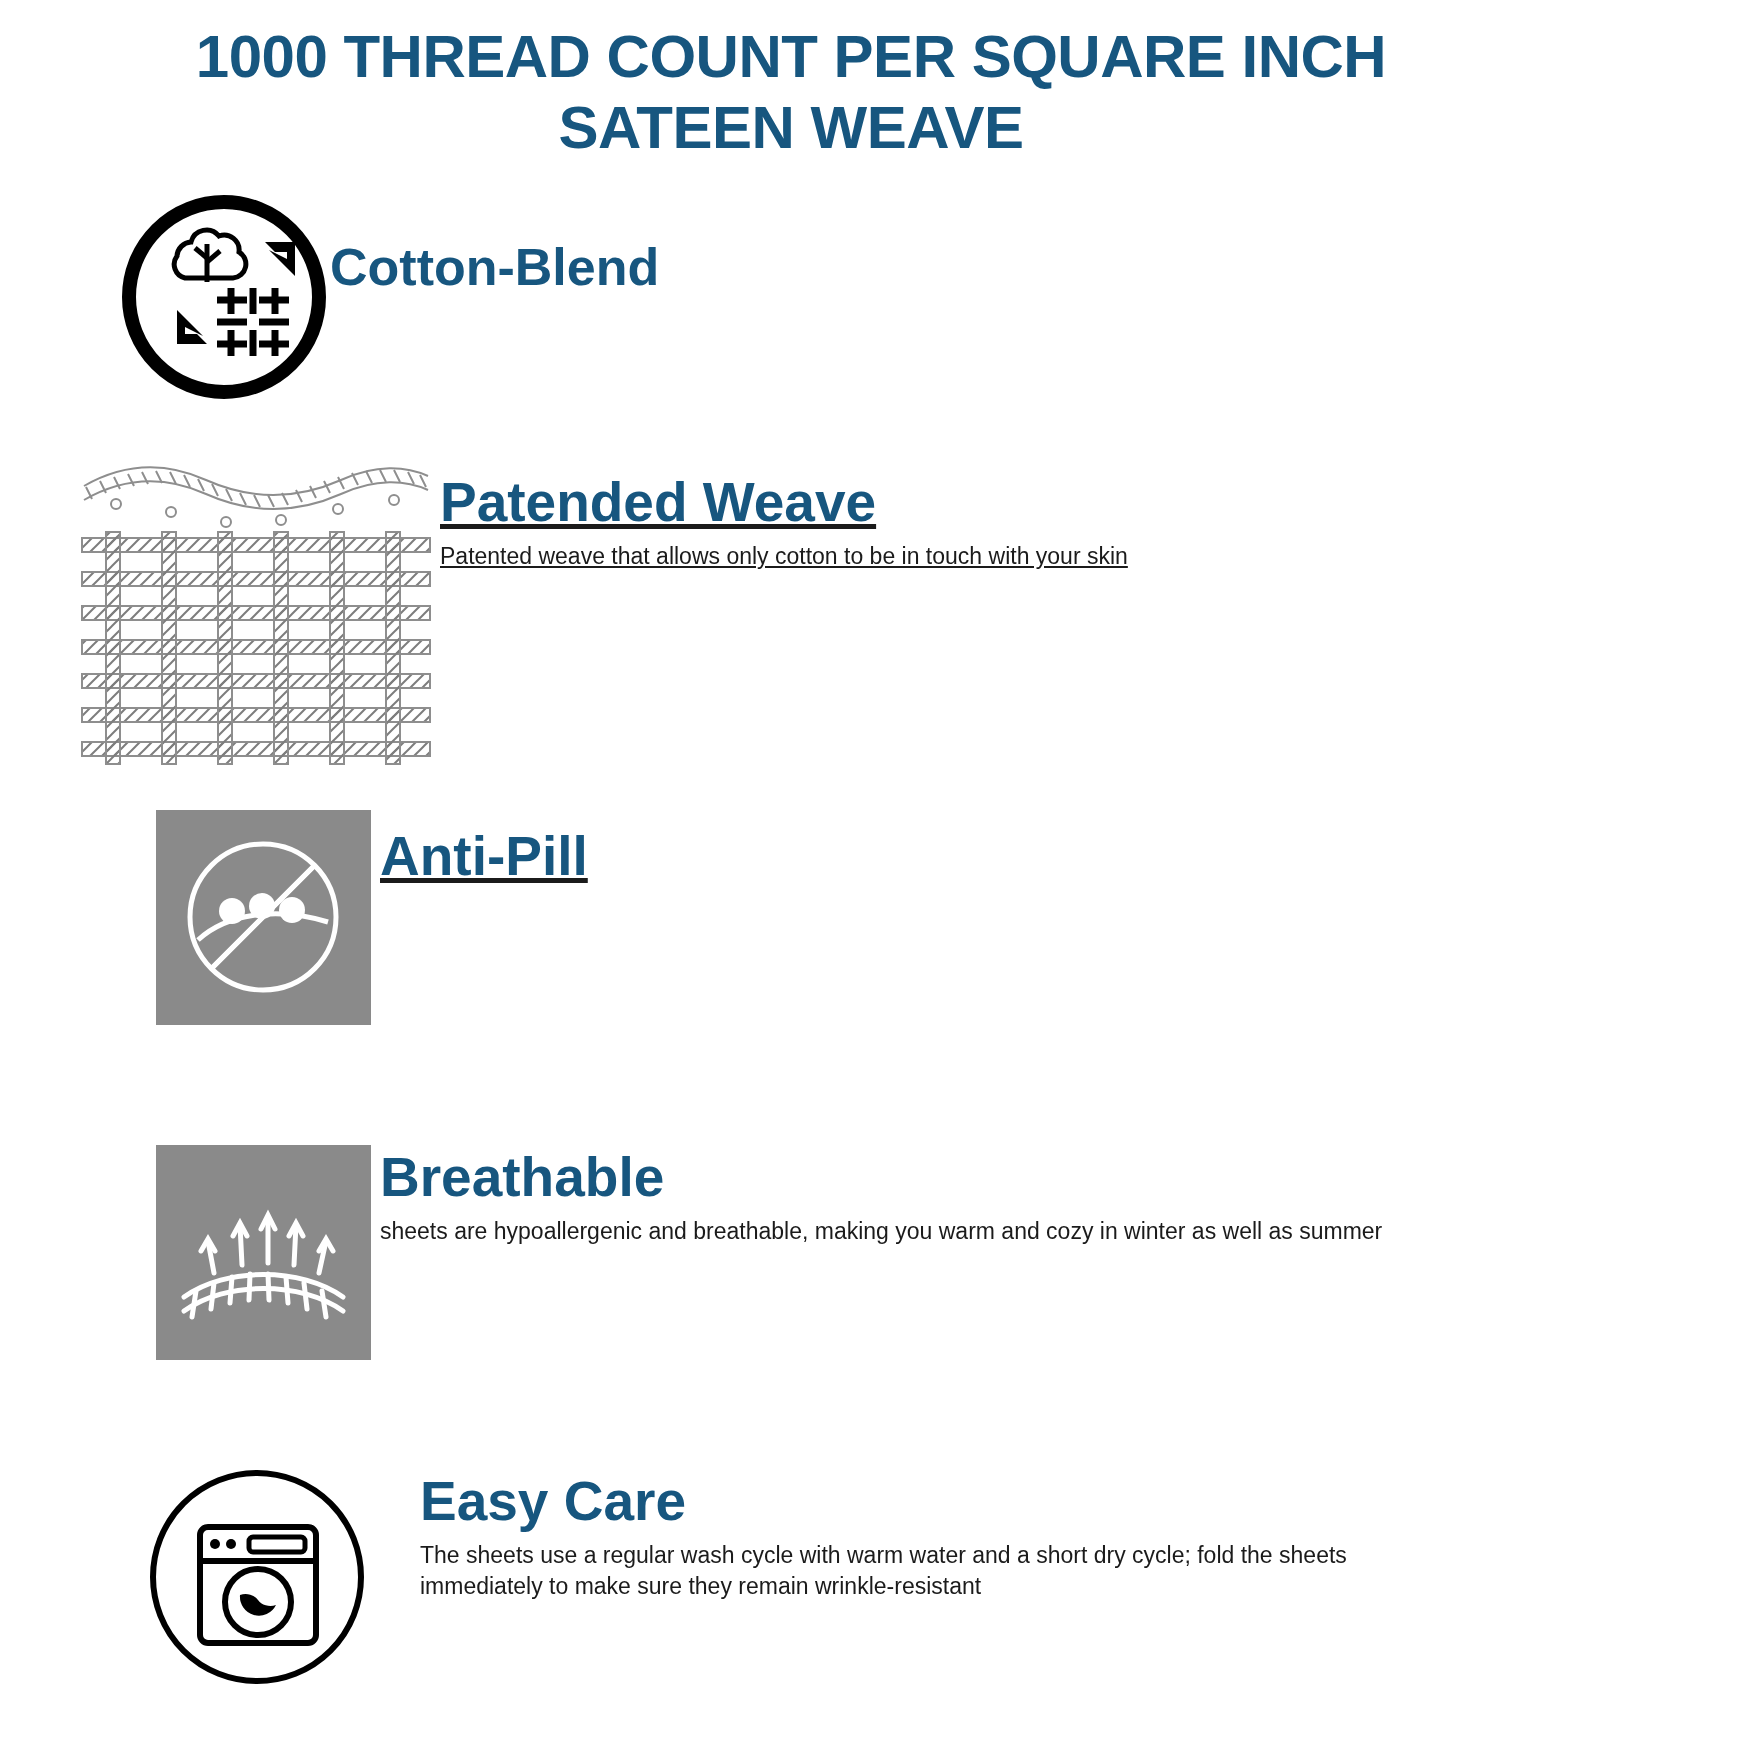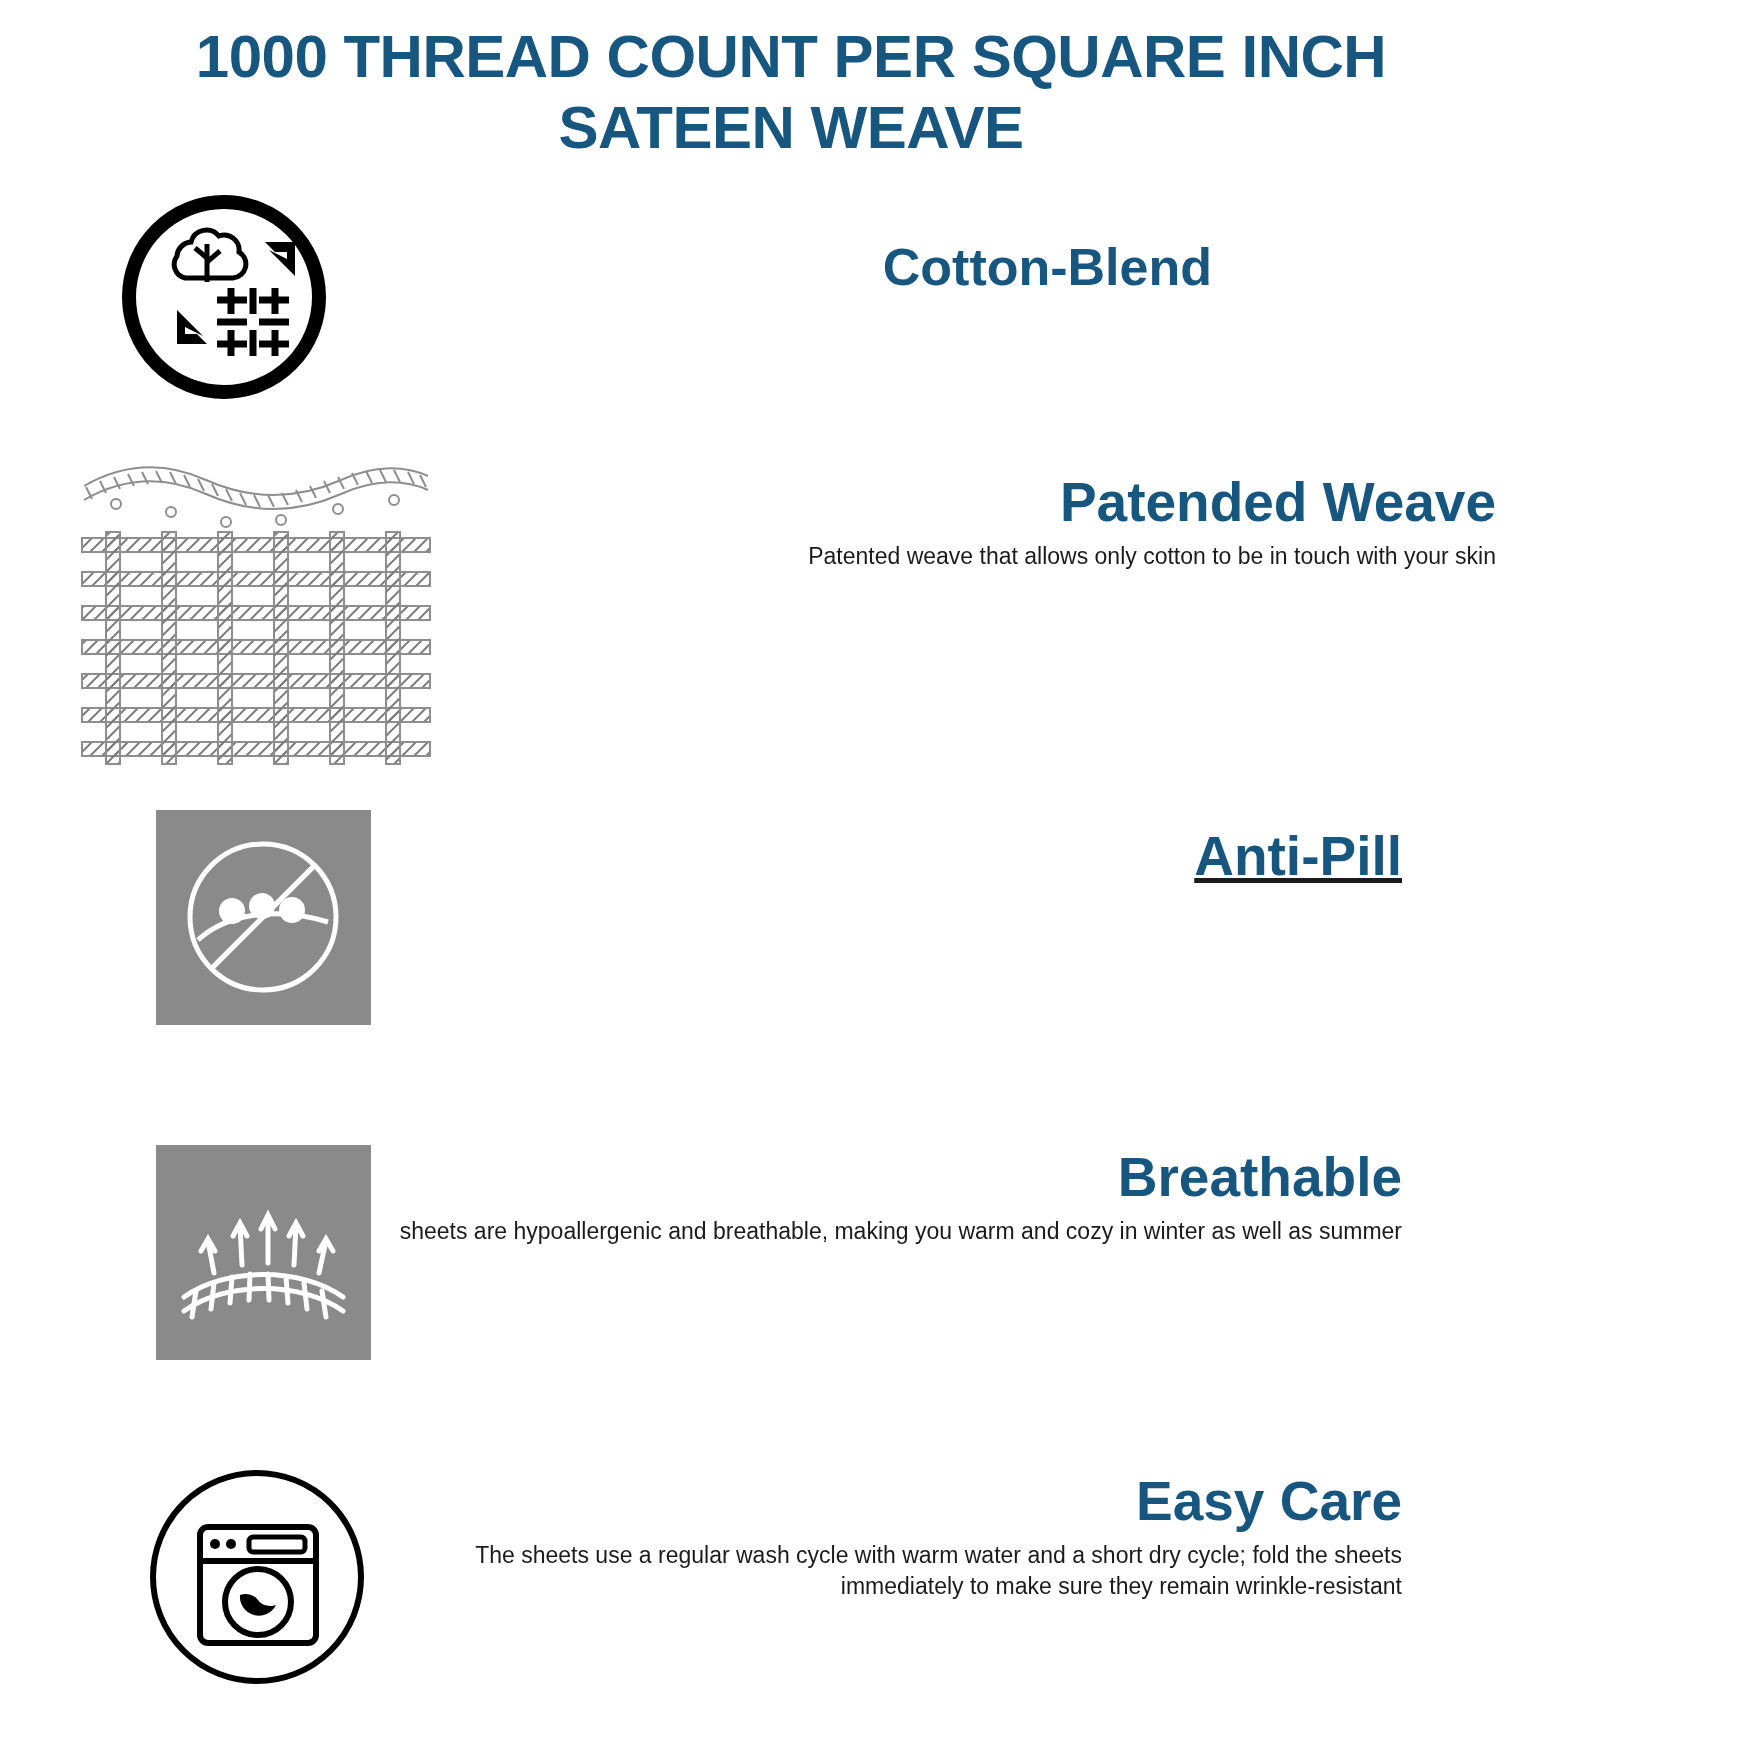--- a/index.html
+++ b/index.html
@@ -42,21 +42,21 @@
     align-items: flex-start;
   }
   .icon-cell {
     flex: 0 0 auto;
     display: flex;
     align-items: flex-start;
     justify-content: center;
   }
   .text-cell {
     flex: 1 1 auto;
-    text-align: right;
+    text-align: left;
     box-sizing: border-box;
   }
   .feature-heading {
     color: #17567f;
     font-weight: bold;
     line-height: 1.05;
   }
   .feature-desc {
     color: #1b1b1b;
     font-size: 23px;
@@ -72,21 +72,21 @@
   .row-cotton .icon-cell { width: 330px; padding-left: 118px; box-sizing: border-box;}
   .row-cotton .text-cell { padding-right: 370px; padding-top: 48px; }
   .row-cotton .feature-heading { font-size: 52px; }
 
   
   .row-weave {
     margin-top: 24px;
     height: 330px;
   }
   .row-weave .icon-cell { width: 440px; padding-left: 72px; box-sizing:border-box; align-items:flex-start;}
-  .row-weave .text-cell { padding-right: 86px; padding-top: 28px; }
+  .row-weave .text-cell { padding-right: 86px; padding-top: 28px; text-decoration: underline; }
   .row-weave .feature-heading { font-size: 55px; }
 
   
   .row-pill {
     margin-top: 34px;
     height: 250px;
     text-decoration: underline;
   }
   .row-pill .icon-cell { width: 380px; padding-left: 146px; box-sizing:border-box;}
   .row-pill .text-cell { padding-right: 180px; padding-top: 18px; }

